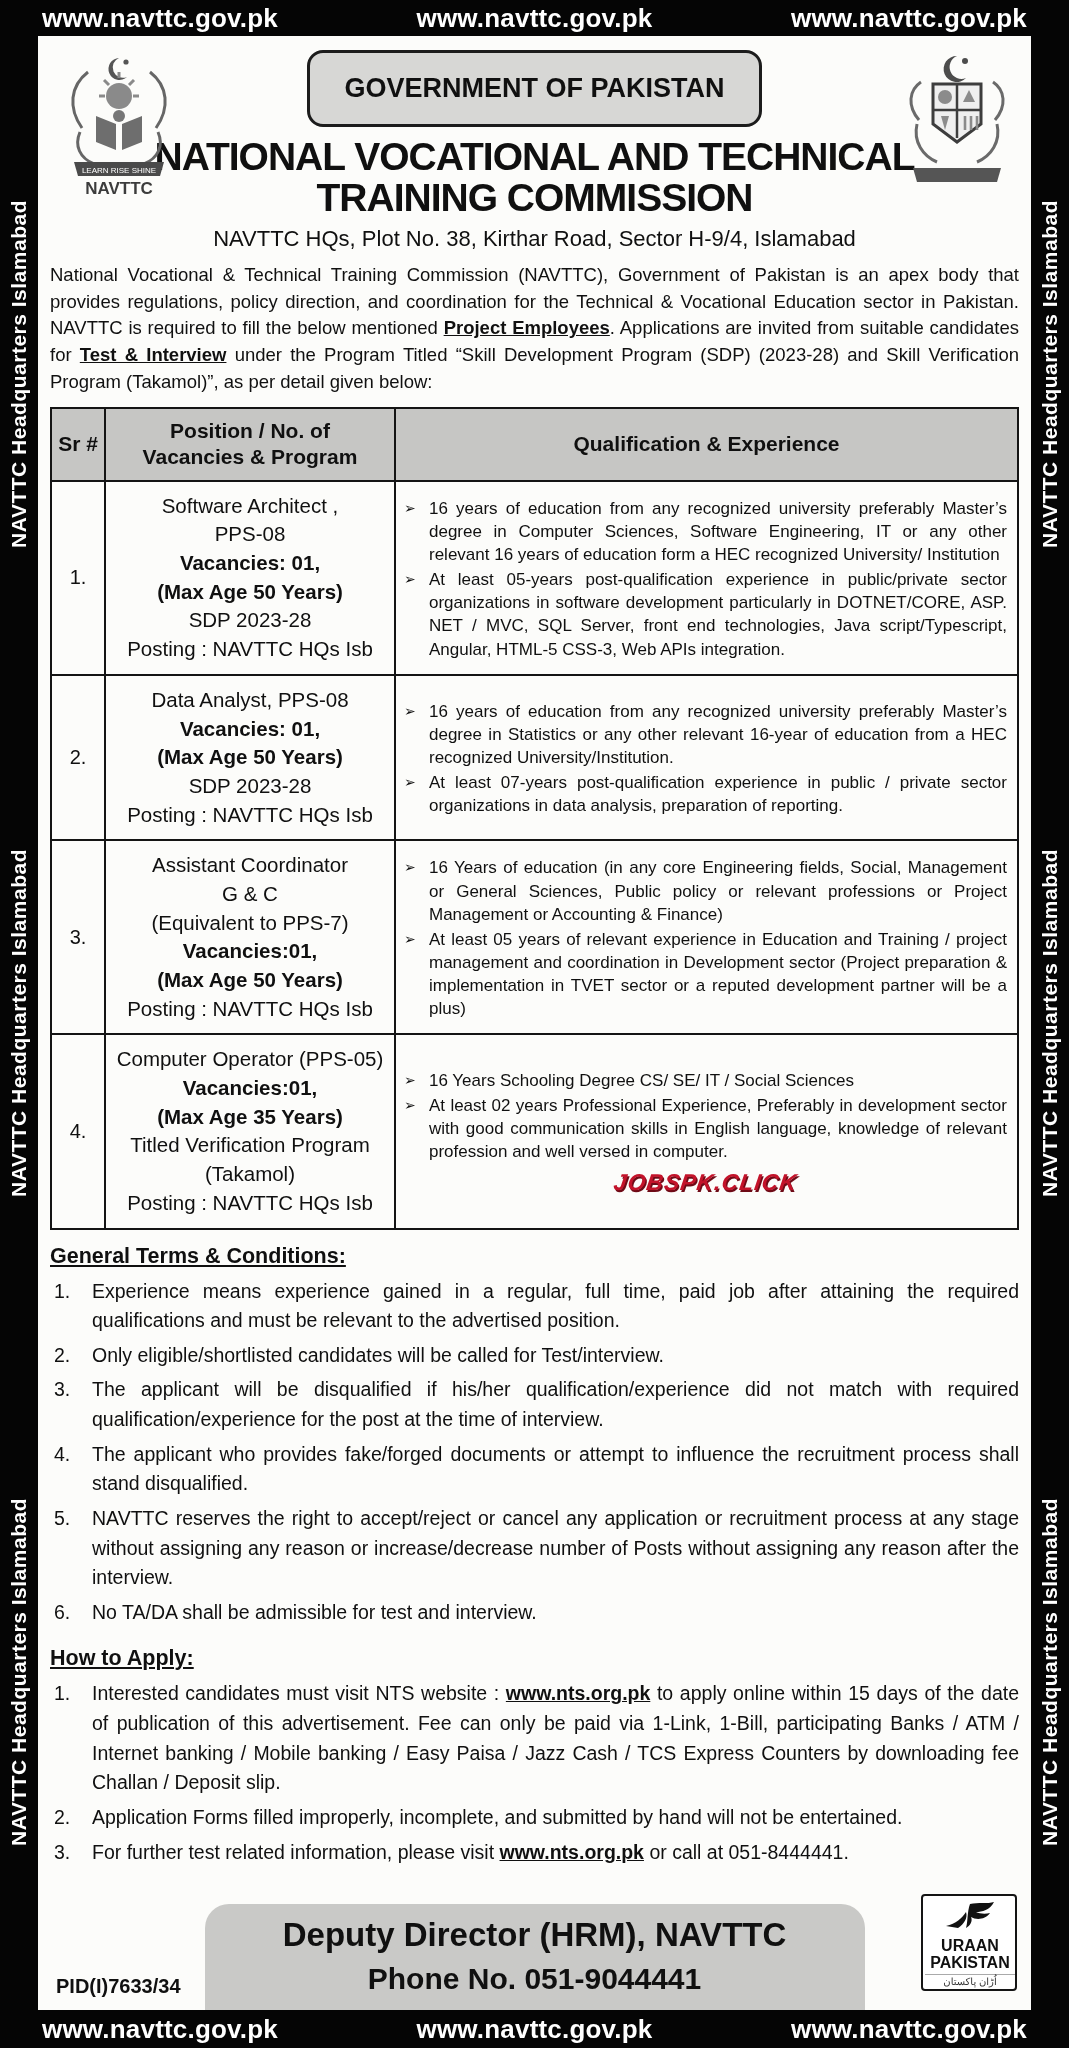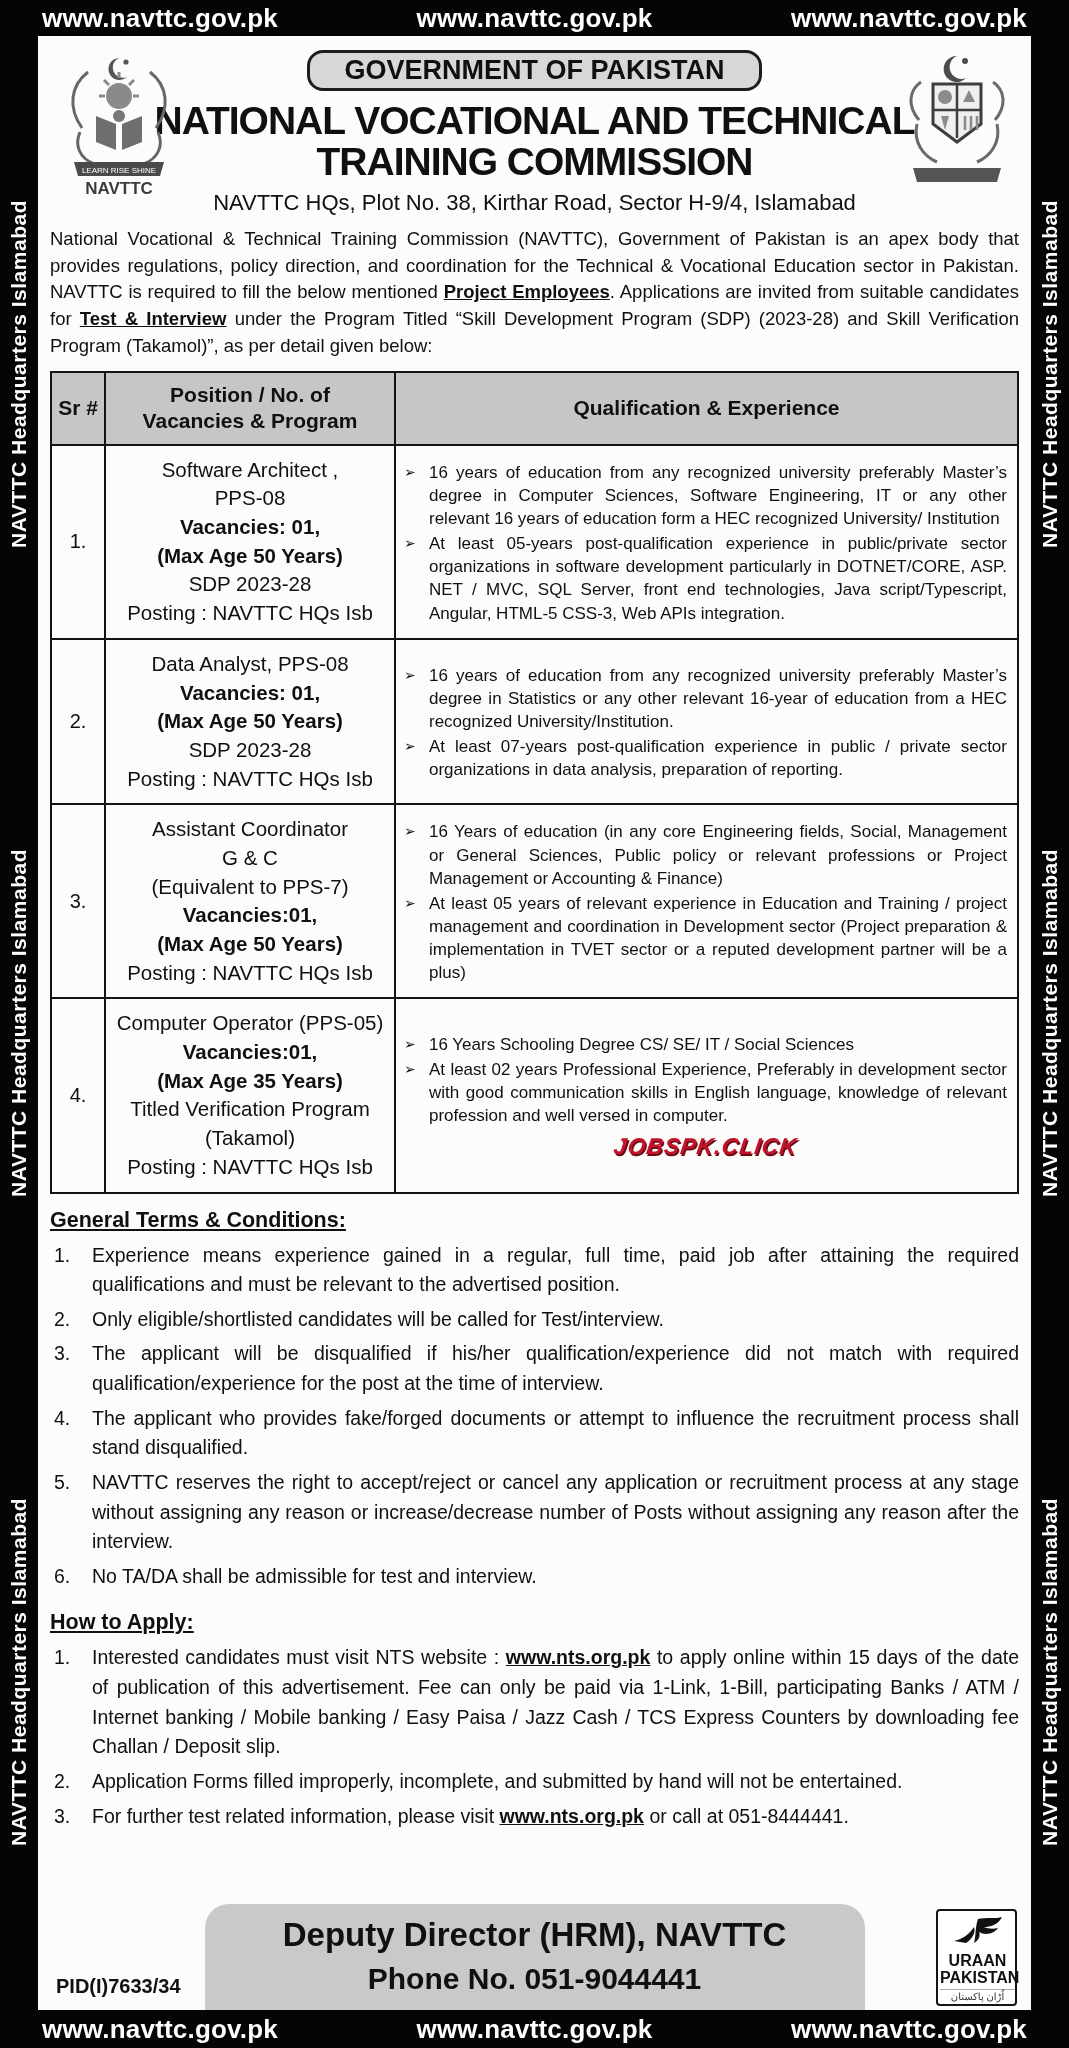--- a/index.html
+++ b/index.html
@@ -26,21 +26,21 @@
     color:#fff; font-weight:bold; font-size:21px; letter-spacing:0.5px;
   }
   .content {
     flex:1; background:#fcfcfa; padding:6px 12px 0 12px; display:flex;
     flex-direction:column; overflow:hidden; position:relative;
   }
   
   .masthead { position:relative; text-align:center; padding-top:8px; flex:none; }
   .gov-pill {
     display:inline-block; background:#d7d7d5; border:3px solid #1c1c1c;
-    border-radius:16px; padding:2px 34px; font-size:27px; font-weight:bold;text-align:right;
+    border-radius:16px; padding:20px 34px; font-size:27px; font-weight:bold;text-align:right;
   }
   .org-title { margin-top:10px; font-weight:bold; font-size:39px; line-height:1.04; letter-spacing:-1px; }
   .address { margin-top:8px; font-size:22px; }
   .logo { position:absolute; top:8px; }
   .logo.left { left:10px; width:118px; }
   .logo.right { right:6px; width:112px; }
   
   .banner {
     margin-top:10px; background:#0a0a0a; color:#fff; text-align:center;
     font-size:43px; font-weight:bold; letter-spacing:1px; padding:3px 0 8px 0; flex:none;
@@ -76,21 +76,21 @@
   
   .footer { flex:1; position:relative; display:flex; align-items:flex-end; justify-content:center; min-height:120px; }
   .sig-box {
     width:660px; background:#c9c9c7; border-radius:24px 24px 0 0;
     text-align:center; padding:12px 8px 14px 8px;
   }
   .sig1 { font-size:33px; font-weight:bold; }
   .sig2 { font-size:30px; font-weight:bold; margin-top:8px; }
   .pid { position:absolute; left:6px; bottom:12px; font-size:20px; font-weight:bold; }
   .uraan {
-    position:absolute; right:2px; bottom:4px; width:81px; background:#fff;
+    position:absolute; right:2px; bottom:19px; width:96px; background:#fff;
     border:2.5px solid #141414; border-radius:4px; text-align:center; padding:4px 0 2px 2px;
   }
   .uraan-text { font-size:16px; font-weight:bold; line-height:1.05; }
   .uraan-urdu { font-size:10px; color:#333; border-top:1px solid #aaa; margin-top:2px; padding-top:1px; }
 </style>
 </head>
 <body>
 
 <div class="page">
 

